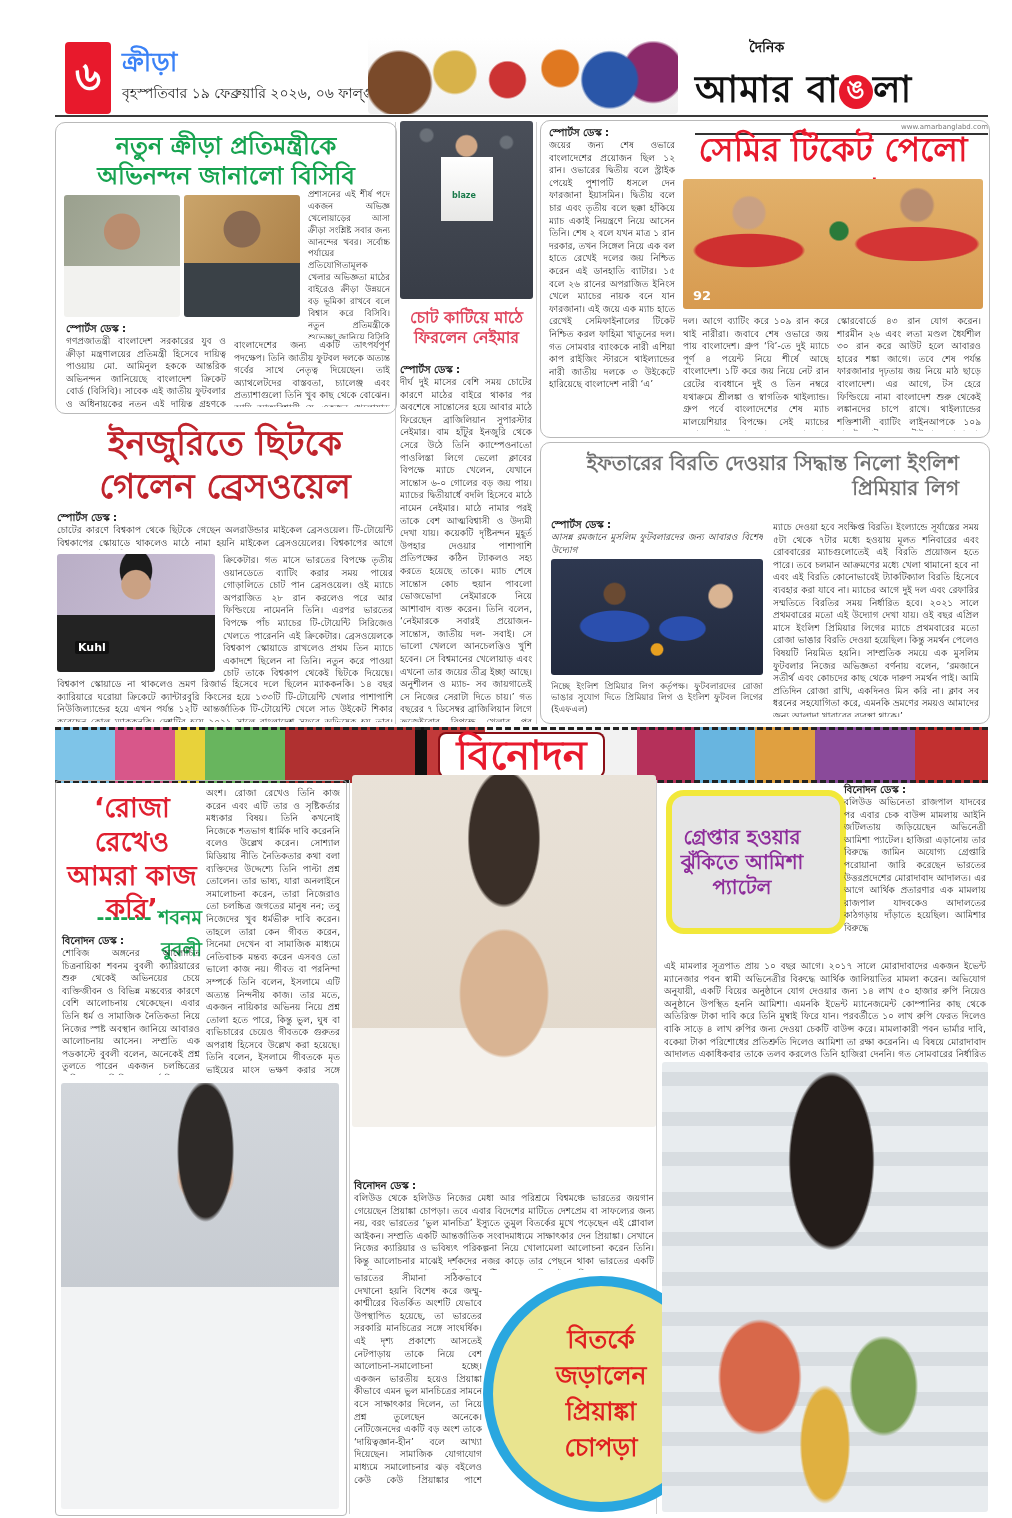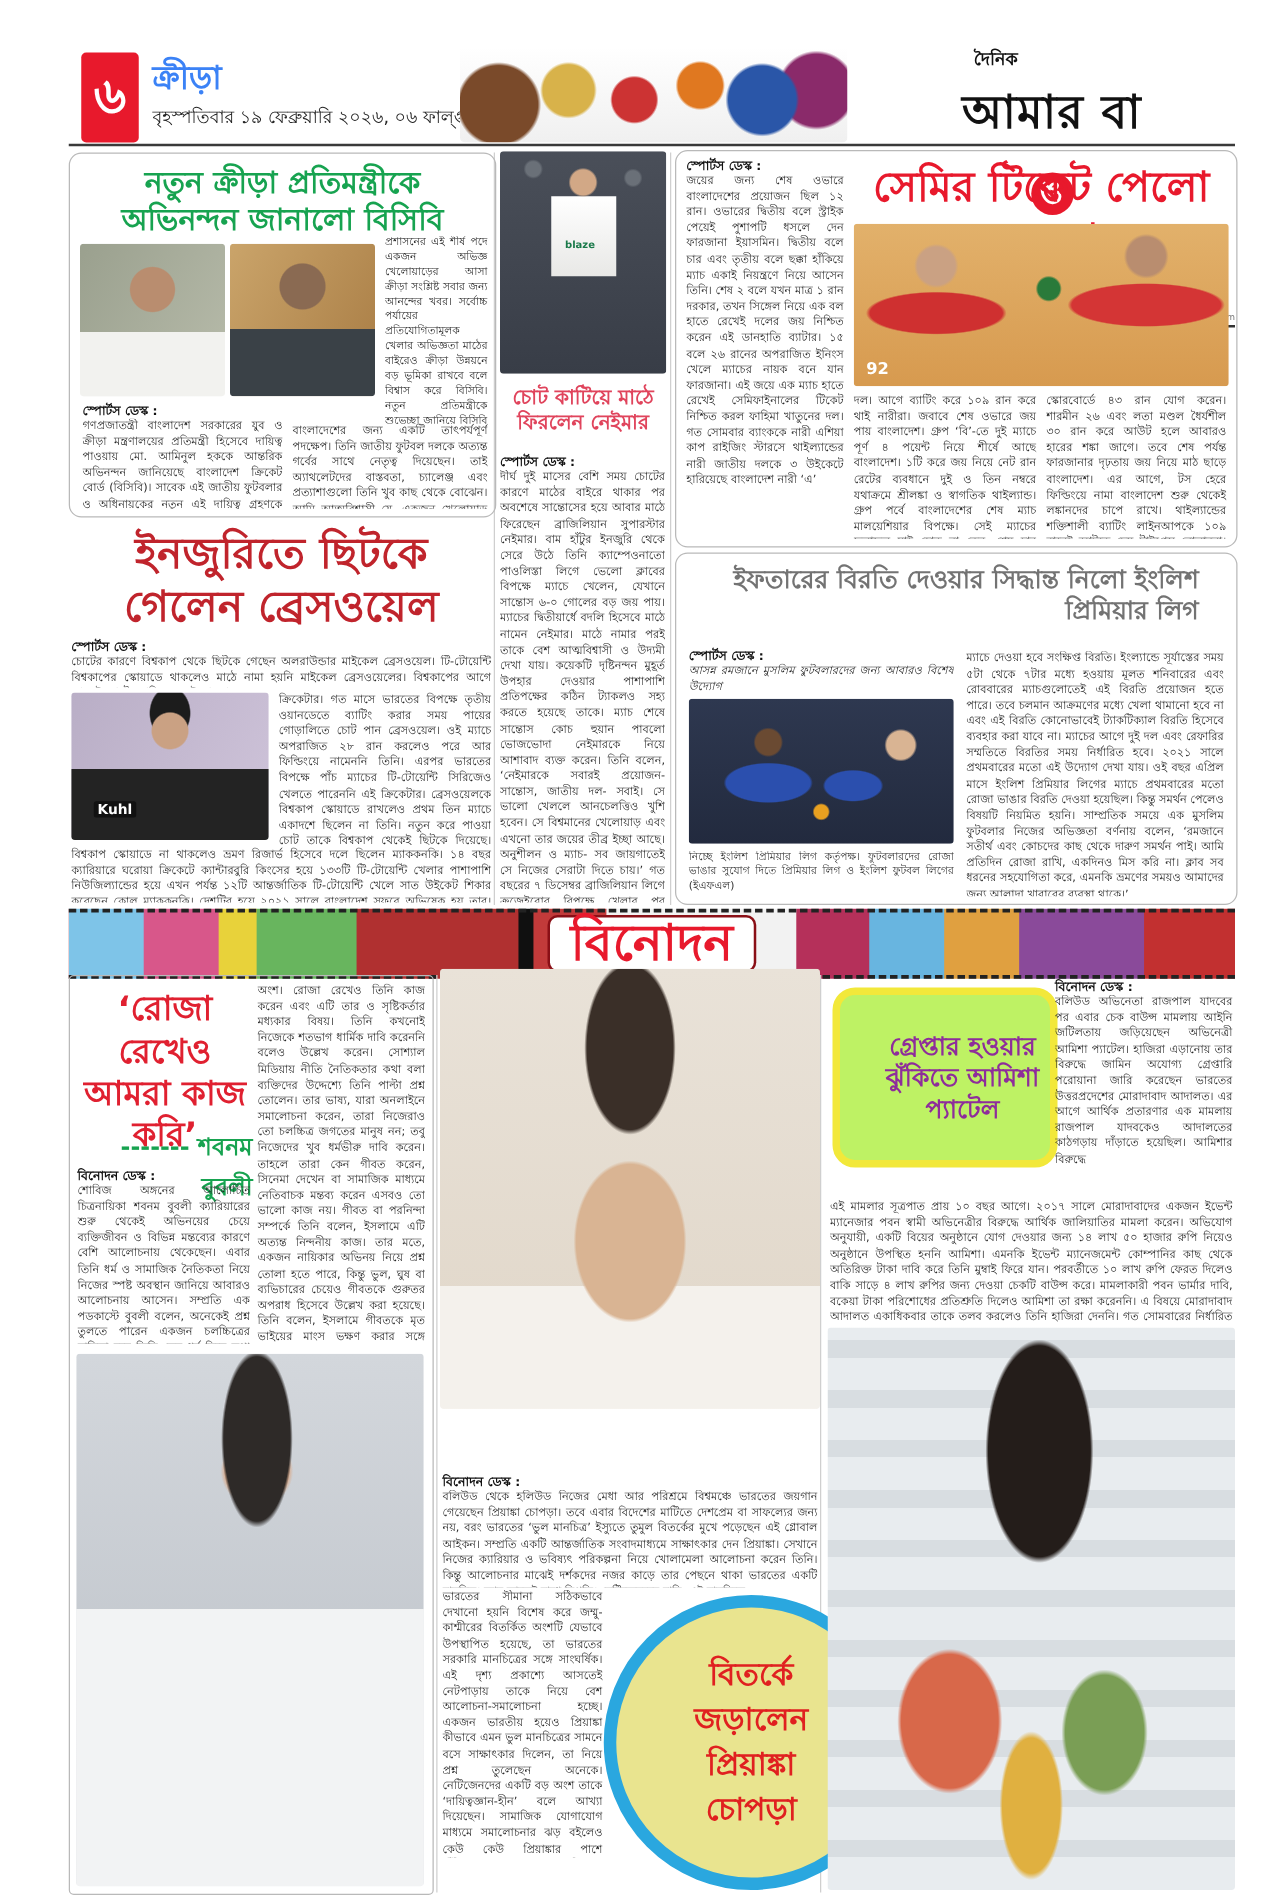--- a/index.html
+++ b/index.html
@@ -13,21 +13,21 @@
   .photo{position:absolute;border-radius:3px;overflow:hidden;}
   .vline{position:absolute;width:1px;background:#cfcfcf;}
   .caption{font-size:8.5px;line-height:1.35;color:#333;text-align:justify;overflow:hidden;}
 
   
   .pagenum{background:#e8192c;color:#fff;font-size:40px;font-weight:bold;
            display:flex;align-items:center;justify-content:center;border-radius:4px;}
   .section-title{font-size:26px;font-weight:bold;color:#3b82f6;}
   .dateline{font-size:14px;color:#222;}
   .masthead-small{font-size:14px;font-weight:bold;color:#111;}
-  .masthead-main{font-size:37px;font-weight:bold;color:#111;letter-spacing:1px;display:flex;align-items:center;gap:15px;flex-direction:column;}
+  .masthead-main{font-size:37px;font-weight:bold;color:#111;letter-spacing:1px;display:flex;align-items:center;gap:0;}
   .masthead-accent{display:inline-flex;width:34px;height:34px;border-radius:50%;background:#e8192c;
                    color:#fff;font-size:25px;align-items:center;justify-content:center;}
   .website{font-size:7px;color:#777;text-align:right;}
   .header-rule{position:absolute;left:55px;right:24px;top:115px;height:2px;background:#3a3a3a;}
 
   
   .banner{position:absolute;left:55px;top:727px;width:933px;height:50px;
           border-top:3px dashed #222;border-bottom:3px dashed #222;
           display:flex;align-items:center;justify-content:center;
           background:
@@ -39,22 +39,22 @@
   
   .hl-green{color:#17a350;font-size:24px;}
   .hl-red-big{color:#e8192c;font-size:33px;}
   .hl-pink{color:#e0445c;font-size:16px;}
   .hl-darkred{color:#c0242c;font-size:34px;}
   .hl-blue{color:#737373;font-size:20px;text-align:right;}
   .hl-ent-red{color:#e02030;font-size:27px;text-align:center;}
   .attrib{color:#17a350;font-size:19px;font-weight:bold;text-align:right;}
   .hl-purple{color:#8e2d9b;font-size:20px;}
 
-  .amisha-box{border:6px solid #f2e83a;border-radius:18px;background:#bef264;
-              display:flex;align-items:center;justify-content:flex-end;text-align:center;}
+  .amisha-box{border:6px solid #f2e83a;border-radius:18px;background:#e5e5e5;
+              display:flex;align-items:center;justify-content:flex-start;text-align:center;}
   .circle{position:absolute;border-radius:50%;border:10px solid #2aa7df;background:#e9e48f;
           display:flex;align-items:center;justify-content:center;text-align:center;
           font-weight:bold;color:#e02020;font-size:25px;line-height:1.45;}
 
   .photo-label{position:absolute;color:#fff;font-weight:bold;}
 </style>
 </head>
 <body>
 
 <div class="page">
@@ -69,21 +69,21 @@
        background:
          radial-gradient(circle at 10% 60%, #7a4a2a 0 11%, transparent 12%),
          radial-gradient(circle at 28% 45%, #d8b24a 0 9%, transparent 10%),
          radial-gradient(circle at 45% 55%, #cc3333 0 10%, transparent 11%),
          radial-gradient(circle at 62% 40%, #e07820 0 9%, transparent 10%),
          radial-gradient(circle at 78% 55%, #2a56a8 0 11%, transparent 12%),
          radial-gradient(circle at 92% 45%, #8a2a6a 0 10%, transparent 11%),
          linear-gradient(#ffffff,#f0f0f0);"></div>
 
   <div class="abs" style="left:695px;top:36px;width:293px;">
-    <div class="masthead-small" style="margin-left:84px;">দৈনিক</div>
+    <div class="masthead-small" style="margin-left:54px;">দৈনিক</div>
     <div class="masthead-main">
       <span>আমার বা</span>
         <span class="masthead-accent">ঙ</span>
         <span>লা</span>
     </div>
     <div class="website">www.amarbanglabd.com</div>
     <div style="height:2px;background:#333;margin-top:2px;"></div>
   </div>
   <div class="header-rule"></div>
 

